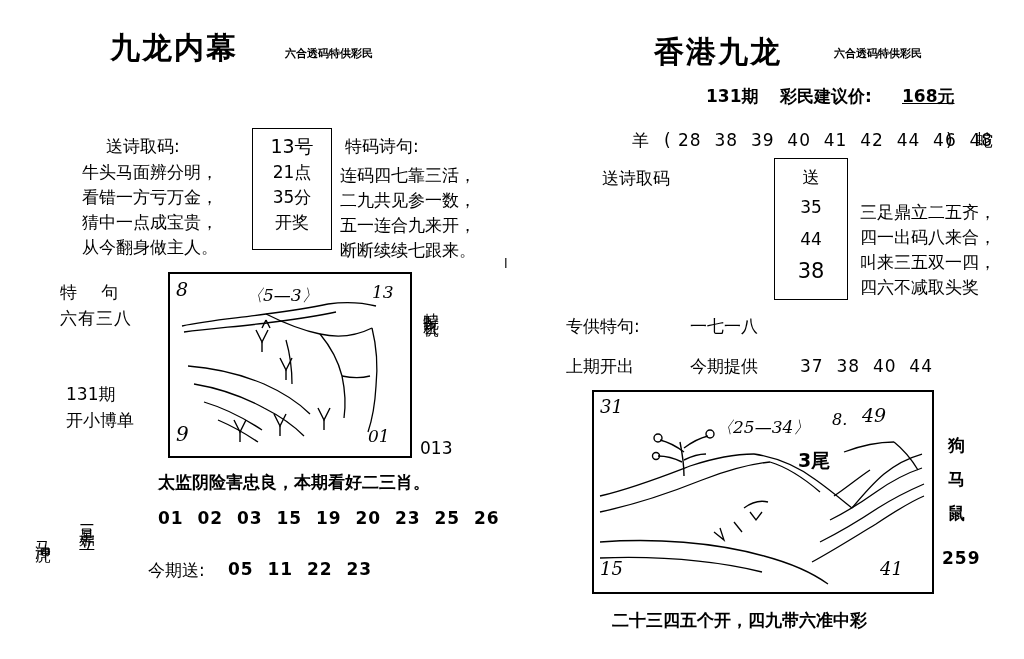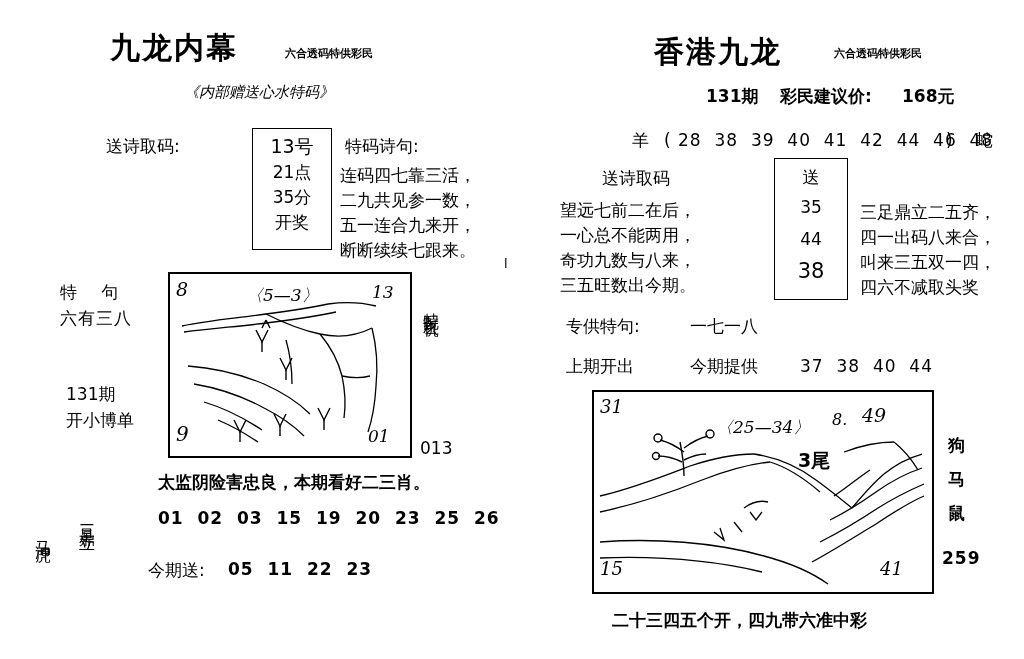--- a/index.html
+++ b/index.html
@@ -83,24 +83,27 @@
 <body>
 
 <div class="page">
 
   <div class="panel" id="left-panel">
 
     <div class="abs title-main" style="left:110px; top:28px;">九龙内幕</div>
 
     <div class="abs title-sub" style="left:285px; top:46px;">六合透码特供彩民</div>
 
-    <div class="abs subtitle-quote" style="left:184px; top:83px;">《内部赠送心水特码》</div>
 
     <div class="abs txt-lg" style="left:106px; top:134px;">送诗取码:</div>
 
+    <div class="abs txt-lg" style="left:82px; top:160px;">牛头马面辨分明，
+看错一方亏万金，
+猜中一点成宝贵，
+从今翻身做主人。</div>
 
     <div class="abs boxed" style="left:252px; top:128px; width:78px; height:120px;">
       <div style="font-size:19px; line-height:27px; margin-top:4px;">13号</div>
       <div style="font-size:17px; line-height:25px;">21点</div>
       <div style="font-size:17px; line-height:25px;">35分</div>
       <div style="font-size:17px; line-height:25px;">开奖</div>
     </div>
 
     <div class="abs txt-lg" style="left:345px; top:134px;">特码诗句:</div>
 
@@ -170,33 +173,29 @@
   </div>
 
   <div class="panel" id="right-panel">
 
     <div class="abs title-main" style="left:142px; top:32px;">香港九龙</div>
 
     <div class="abs title-sub" style="left:322px; top:46px;">六合透码特供彩民</div>
 
     <div class="abs txt-lg" style="left:194px; top:84px; font-weight:bold;">131期</div>
     <div class="abs txt-lg" style="left:268px; top:84px; font-weight:bold;">彩民建议价:</div>
-    <div class="abs txt-lg" style="left:390px; top:84px; font-weight:bold;">168元</div>
+    <div class="abs txt-lg" style="left:390px; top:84px; font-weight:bold;text-decoration:underline;">168元</div>
 
     <div class="abs txt-lg" style="left:120px; top:128px;">羊</div>
     <div class="abs nums" style="left:152px; top:130px;">( 28  38  39  40  41  42  44  46  48</div>
     <div class="abs nums" style="left:434px; top:130px;">)</div>
     <div class="abs txt-lg" style="left:464px; top:128px;">蛇</div>
 
     <div class="abs txt-lg" style="left:90px; top:166px;">送诗取码</div>
 
-    <div class="abs txt-lg" style="left:48px; top:198px;">望远七前二在后，
-一心总不能两用，
-奇功九数与八来，
-三五旺数出今期。</div>
 
     <div class="abs boxed" style="left:262px; top:158px; width:72px; height:140px;">
       <div style="font-size:17px; line-height:28px; margin-top:4px;">送</div>
       <div style="font-size:17px; line-height:32px;">35</div>
       <div style="font-size:17px; line-height:32px;">44</div>
       <div style="font-size:21px; line-height:32px;">38</div>
     </div>
 
     <div class="abs txt-lg" style="left:348px; top:200px;">三足鼎立二五齐，
 四一出码八来合，

